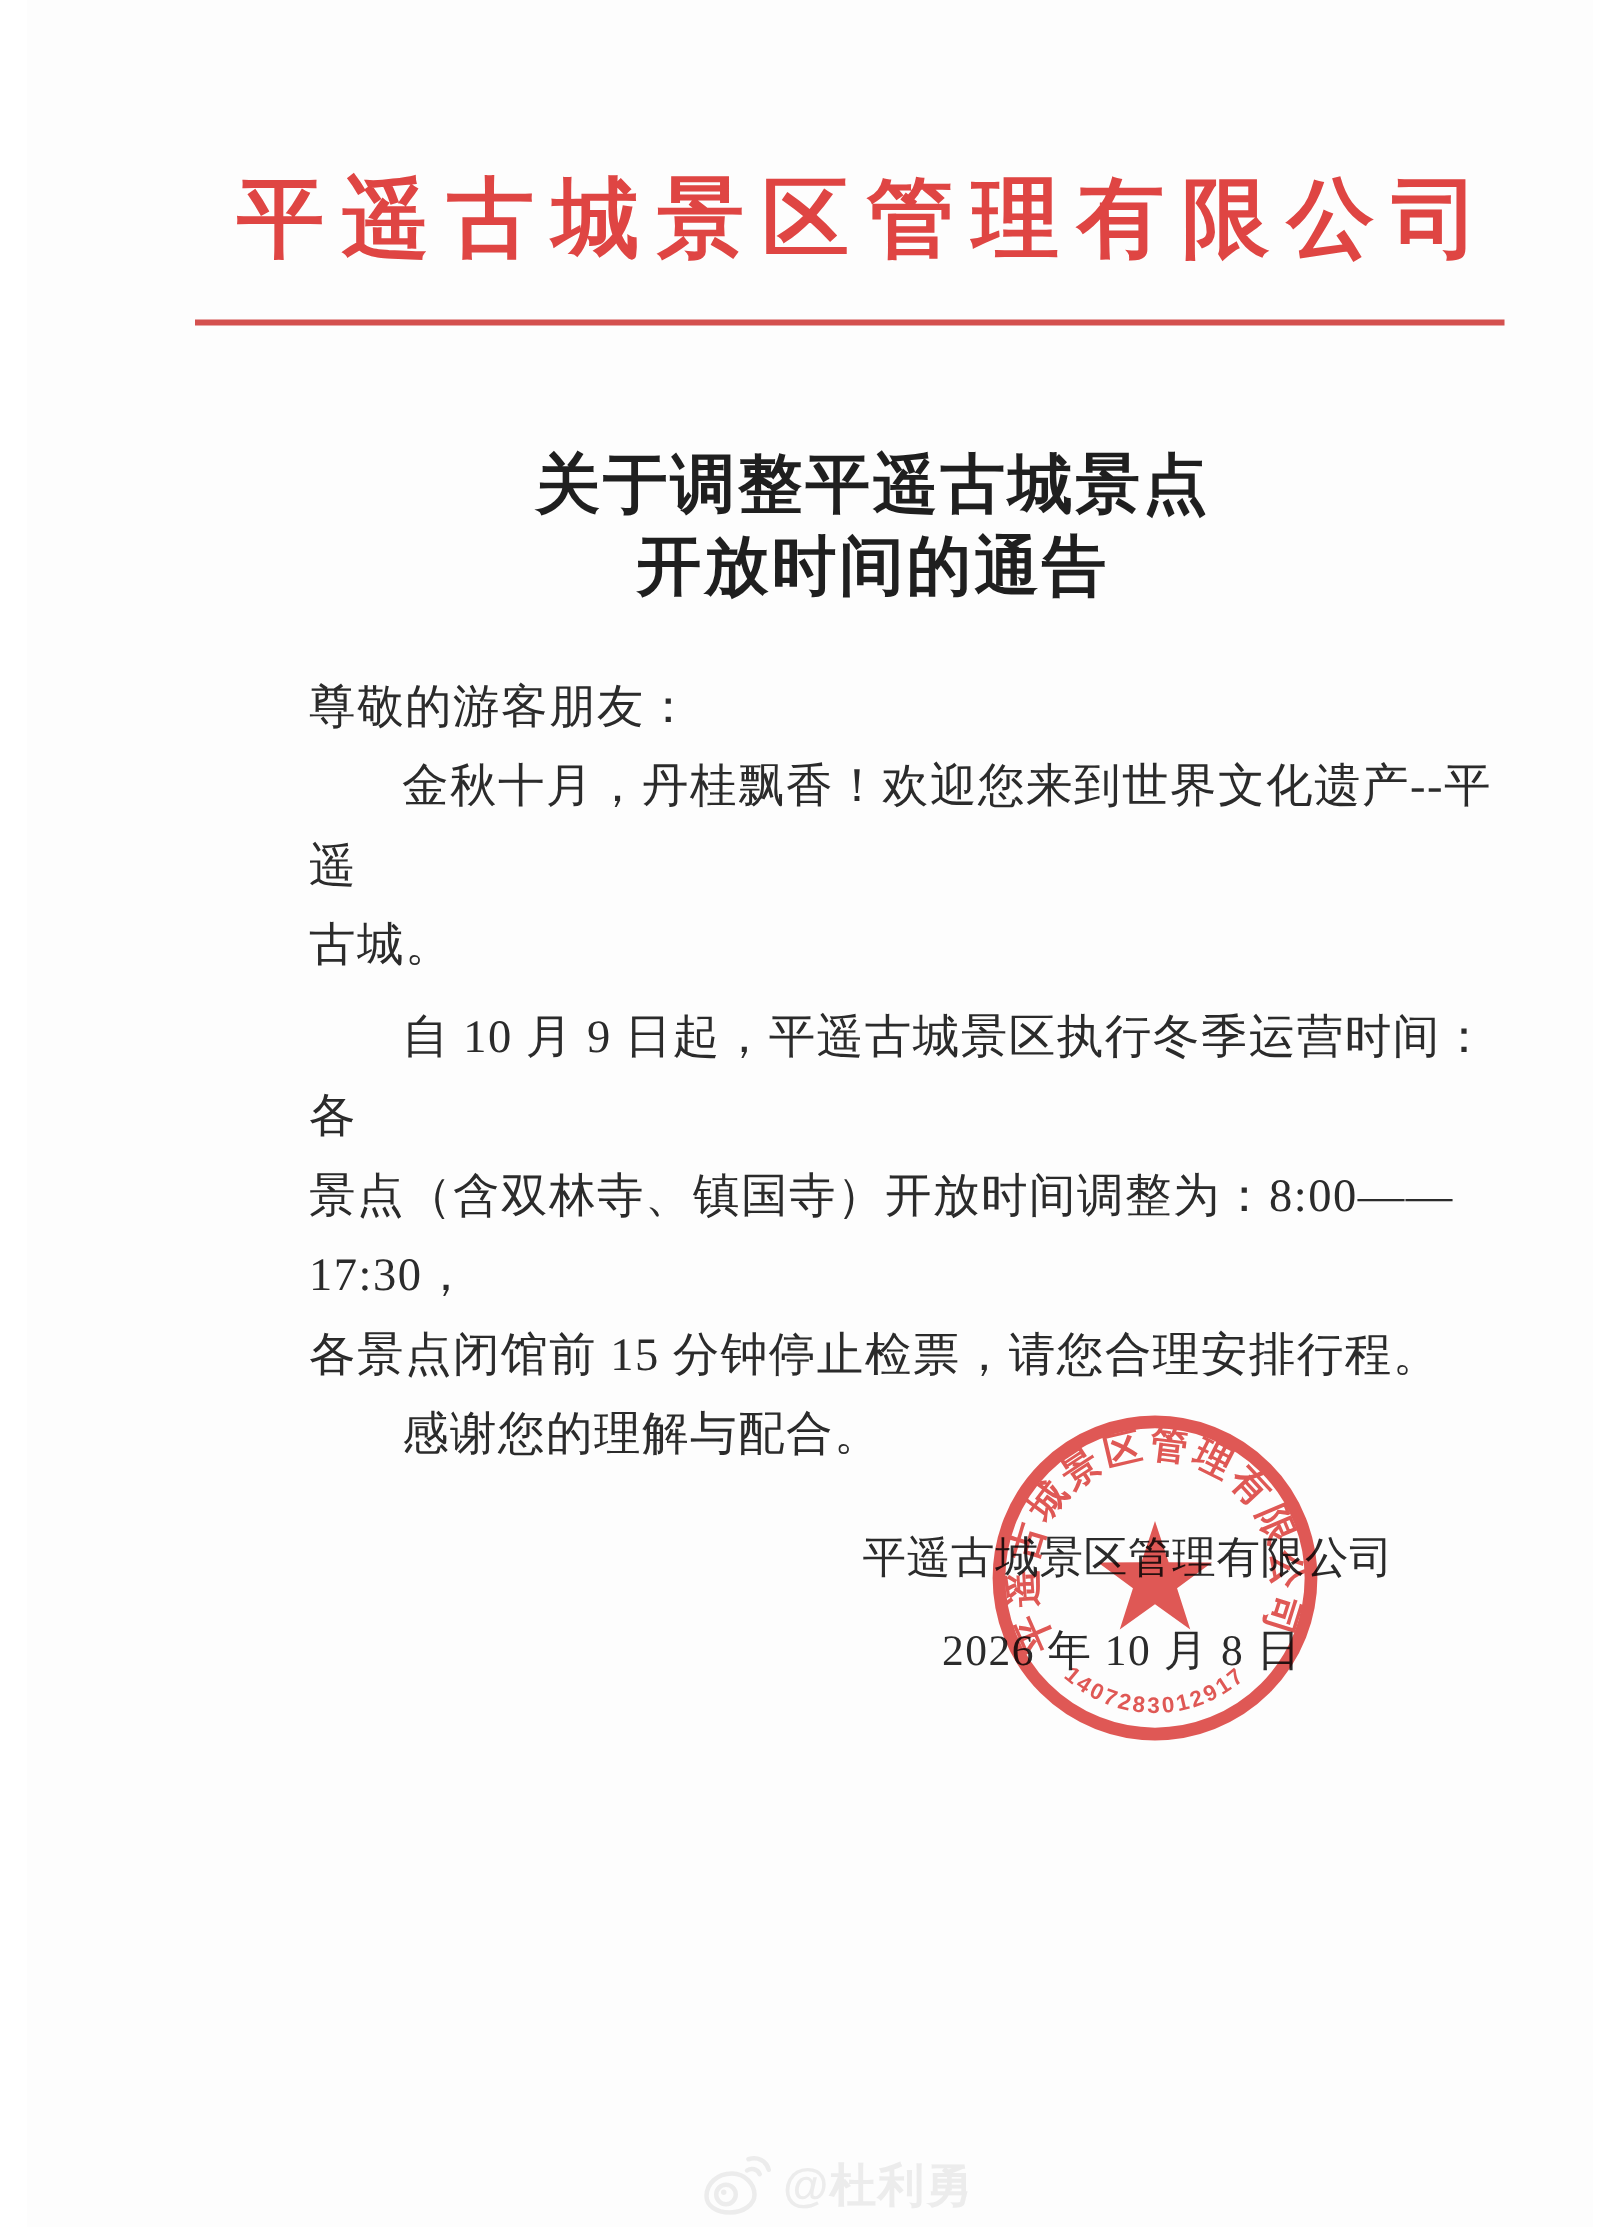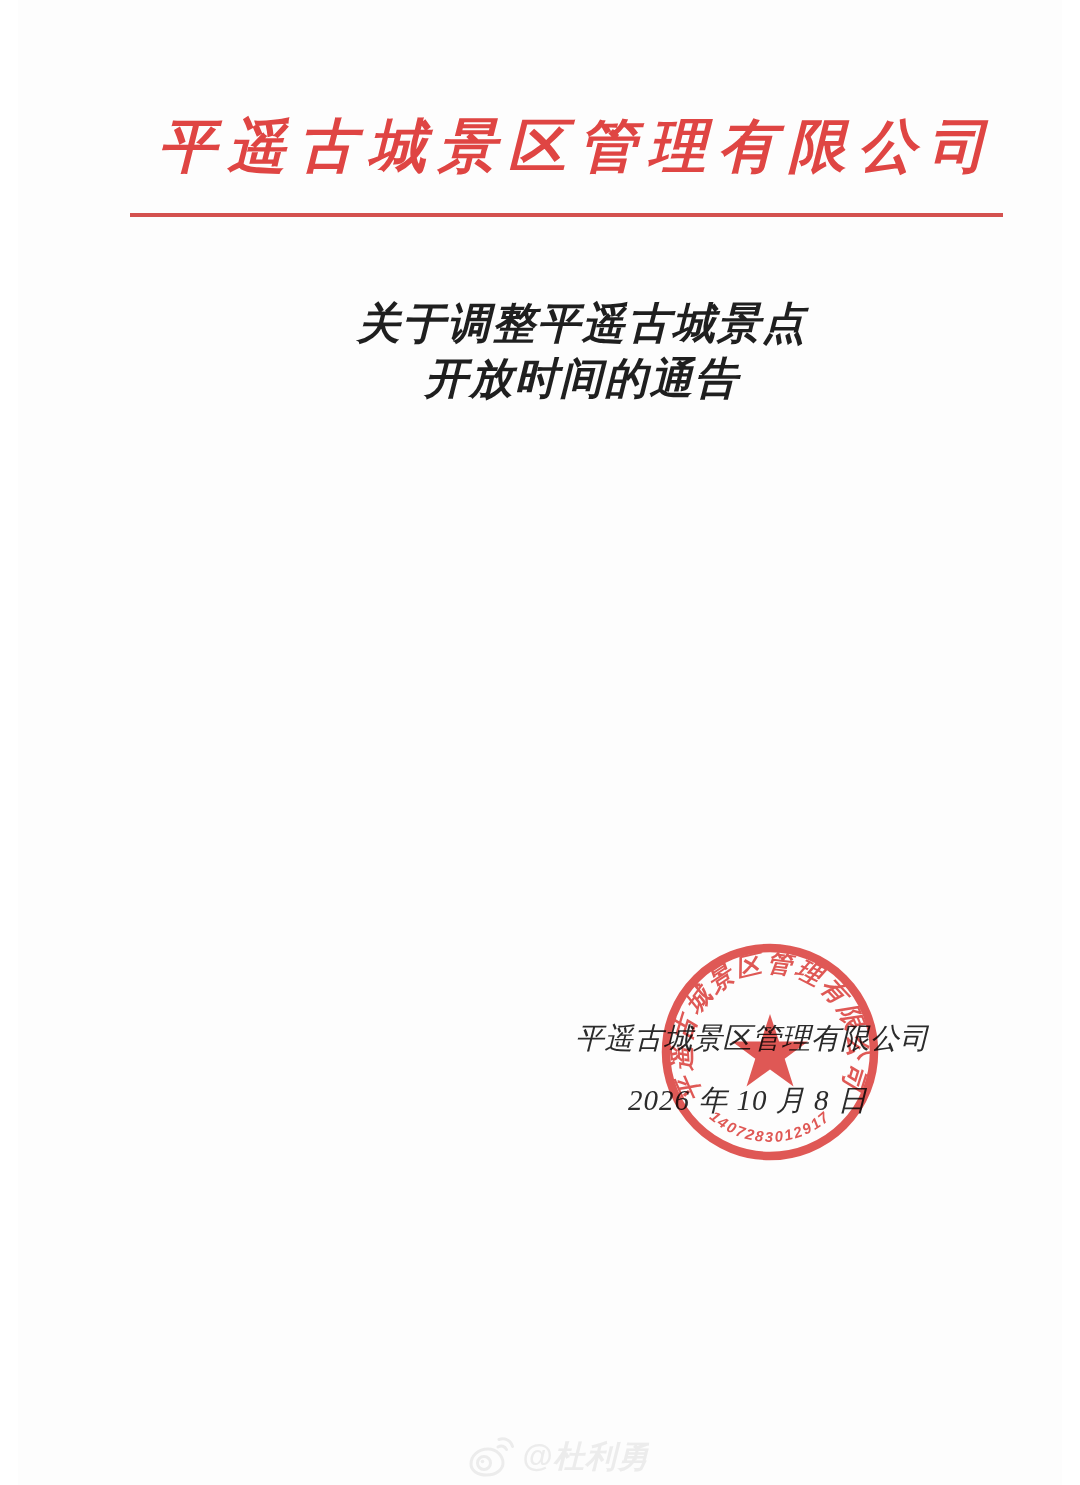--- a/index.html
+++ b/index.html
@@ -8,21 +8,20 @@
     background: #ffffff;
   }
   .page {
     position: relative;
     width: 1044px;
     height: 1485px;
     margin: 0 auto;
     background: #fdfdfd;
     overflow: hidden;
     font-family: "Liberation Serif", "DejaVu Serif", serif;
-    font-style: italic;
   }
   
   .letterhead {
     position: absolute;
     top: 106px;
     left: 20px;
     width: 1080px;
     text-align: center;
     font-family: "Liberation Sans", "DejaVu Sans", sans-serif;
     font-weight: bold;
@@ -129,20 +128,29 @@
 
   <div class="letterhead">平遥古城景区管理有限公司</div>
 
   <div class="divider"></div>
 
   <div class="doc-title">
     <div>关于调整平遥古城景点</div>
     <div>开放时间的通告</div>
   </div>
 
+  <div class="body-block">
+    <div class="salutation">尊敬的游客朋友：</div>
+    <div class="para">金秋十月，丹桂飘香！欢迎您来到世界文化遗产--平遥
+古城。</div>
+    <div class="para spaced">自 10 月 9 日起，平遥古城景区执行冬季运营时间：各
+景点（含双林寺、镇国寺）开放时间调整为：8:00——17:30，
+各景点闭馆前 15 分钟停止检票，请您合理安排行程。</div>
+    <div class="para">感谢您的理解与配合。</div>
+  </div>
 
   <div class="sig-company">平遥古城景区管理有限公司</div>
 
   <div class="sig-date">2026 年 10 月 8 日</div>
 
   <svg class="seal" viewBox="0 0 240 240" aria-hidden="true">
     <defs>
       <path id="sealArcTop" d="M 54.5 165.9 A 80 80 0 1 1 185.5 165.9" fill="none"></path>
       <path id="sealArcBottom" d="M 51.1 177.9 A 90 90 0 0 0 188.9 177.9" fill="none"></path>
     </defs>

